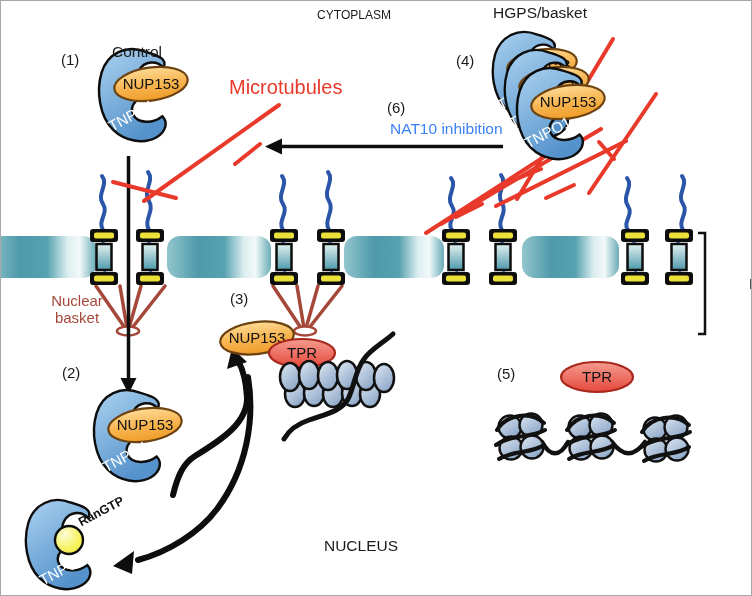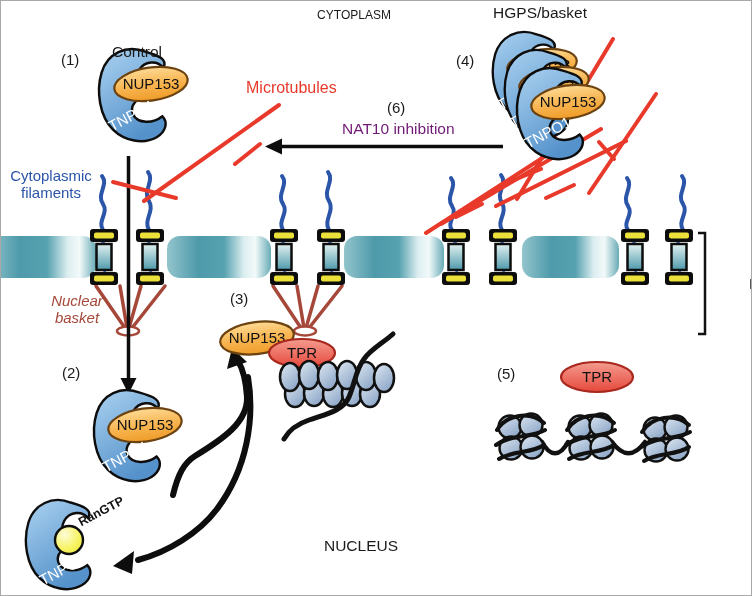--- a/index.html
+++ b/index.html
@@ -3,23 +3,23 @@
 <meta charset="utf-8">
 <style>
   html,body{margin:0;padding:0;background:#fff;}
   .stage{position:relative;width:752px;height:596px;background:#ffffff;
          font-family:"Liberation Sans",sans-serif;overflow:hidden;
          border:1px solid #a8a8a8;box-sizing:border-box;}
   .stage svg{position:absolute;left:0;top:0;}
   .lbl{position:absolute;font-size:15px;color:#1a1a1a;white-space:nowrap;line-height:17px;}
   .ctr{transform:translateX(-50%);}
   .red{color:#e8392b;}
-  .purple{color:#701a75;}
+  .purple{color:#3b82f6;margin-left:48px;}
   .blue{color:#2b55a8;}
-  .brown{color:#a5483a;font-style:italic;}
+  .brown{color:#a5483a;}
   .two-line{text-align:center;white-space:normal;}
   svg text{font-family:"Liberation Sans",sans-serif;}
   .molname{font-size:15px;fill:#111;}
   .molname-w{font-size:15px;fill:#fff;}
   .ranname{font-size:12.5px;font-weight:bold;fill:#111;}
 </style>
 </head>
 <body>
 
 <div class="stage">
@@ -297,27 +297,23 @@
 <div class="lbl ctr" style="left:353px;top:6px;font-size:12px;">CYTOPLASM</div>
 <div class="lbl ctr" style="left:539px;top:3px;font-size:15.5px;">HGPS/basket</div>
 
 <div class="lbl" style="left:60px;top:50px;">(1)</div>
 <div class="lbl" style="left:61px;top:363px;">(2)</div>
 <div class="lbl" style="left:229px;top:289px;">(3)</div>
 <div class="lbl" style="left:455px;top:51px;">(4)</div>
 <div class="lbl" style="left:496px;top:364px;">(5)</div>
 <div class="lbl" style="left:386px;top:98px;">(6)</div>
 
-<div class="lbl red" style="left:228px;top:78px;font-size:16px;margin-left:17px;">Microtubules</div>
+<div class="lbl red" style="left:228px;top:78px;font-size:20px;">Microtubules</div>
 <div class="lbl purple" style="left:341px;top:119px;font-size:15.5px;">NAT10 inhibition</div>
 
-<div class="lbl blue two-line" style="left:2px;top:166px;width:96px;">
-  <div>Cytoplasmic</div>
-  <div>filaments</div>
-</div>
 
 <div class="lbl brown two-line" style="left:40px;top:291px;width:72px;">
   <div>Nuclear</div>
   <div>basket</div>
 </div>
 
 <div class="lbl ctr" style="left:360px;top:536px;font-size:15.5px;">NUCLEUS</div>
 <div class="lbl" style="left:748px;top:274px;">NPC</div>
 
 </div>

